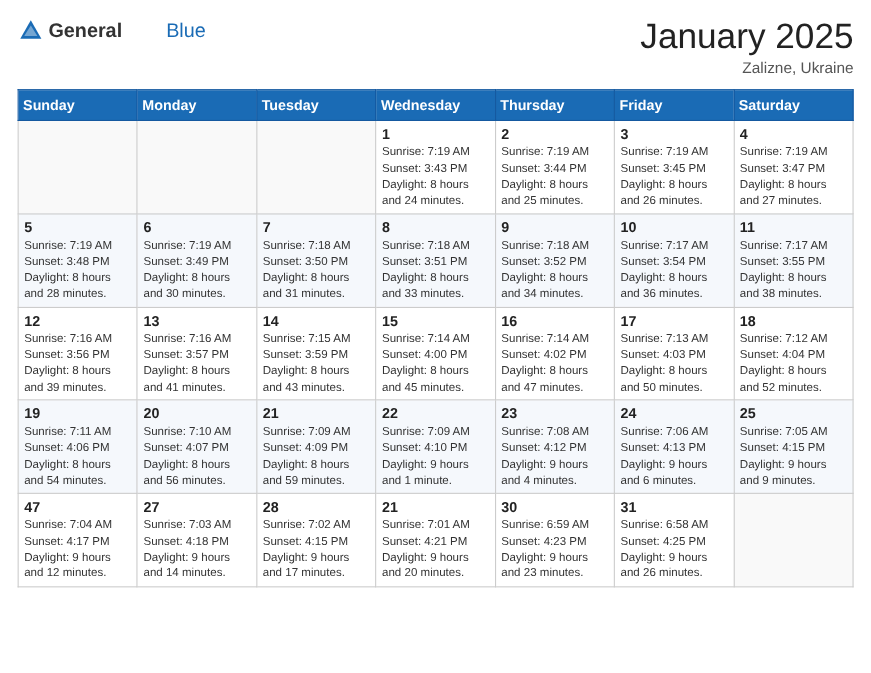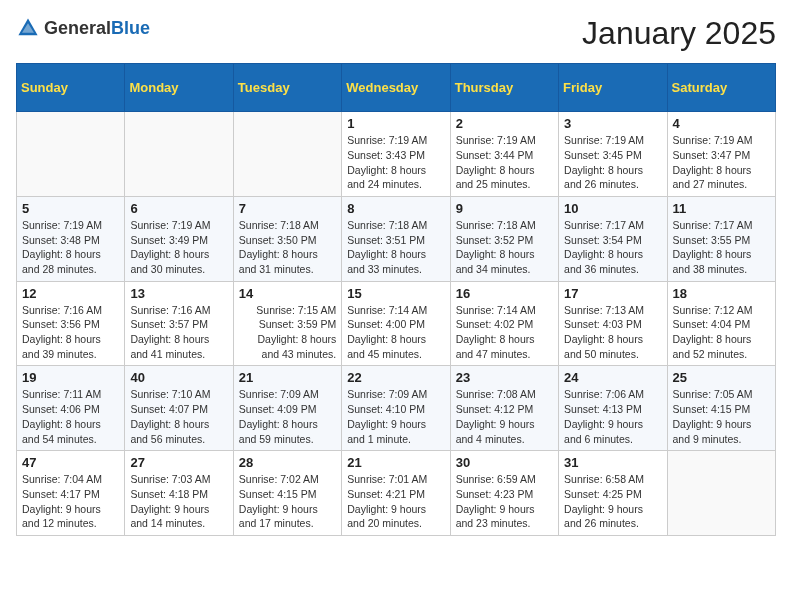--- a/index.html
+++ b/index.html
@@ -22,23 +22,24 @@
       gap: 4px;
     }
     .logo-text-general {
       font-size: 18px;
       font-weight: bold;
       color: #333;
       line-height: 1;
     }
     .logo-text-blue {
       font-size: 18px;
-      font-weight: bold;
+      font-weight: normal;
       color: #1a6bb5;
       line-height: 1;
+      padding-left: 40px;
     }
     .logo-icon {
       width: 24px;
       height: 24px;
     }
     .title-area {
       text-align: right;
     }
     .month-title {
       font-size: 32px;
@@ -52,24 +53,24 @@
       color: #555;
       margin-top: 2px;
     }
     .calendar {
       width: 100%;
       border-collapse: collapse;
       border: 1px solid #ccc;
     }
     .calendar th {
       background-color: #1a6bb5;
-      color: #fde047;
+      color: #ffffff;
       font-size: 13px;
       font-weight: bold;
-      padding: 16px 4px;
+      padding: 6px 4px;
       text-align: left;
       border: 1px solid #1559a0;
     }
     .calendar td {
       vertical-align: top;
       border: 1px solid #ccc;
       padding: 4px 5px;
       width: 108px;
       min-height: 80px;
       background: #fff;
@@ -104,20 +105,21 @@
     </svg>
     <div>
       <div style="display:flex; align-items:baseline; gap:0;">
         <span class="logo-text-general">General</span>
         <span class="logo-text-blue">Blue</span>
       </div>
     </div>
   </div>
   <div class="title-area">
     <div class="month-title">January 2025</div>
+    <div class="location">Zalizne, Ukraine</div>
   </div>
 </div>
 
 <table class="calendar">
   <thead>
     <tr>
     <th>Sunday</th>
         <th>Monday</th>
         <th>Tuesday</th>
         <th>Wednesday</th>
@@ -208,21 +210,21 @@
 Daylight: 8 hours and 39 minutes.</div>
         </td>
         <td>
           <span class="day-number">13</span>
           <div class="day-info" style="white-space: pre-line;">Sunrise: 7:16 AM
 Sunset: 3:57 PM
 Daylight: 8 hours and 41 minutes.</div>
         </td>
         <td>
           <span class="day-number">14</span>
-          <div class="day-info" style="white-space: pre-line; text-align: right;">Sunrise: 7:15 AM
+          <div class="day-info" style="white-space: pre-line;">Sunrise: 7:15 AM
 Sunset: 3:59 PM
 Daylight: 8 hours and 43 minutes.</div>
         </td>
         <td>
           <span class="day-number">15</span>
           <div class="day-info" style="white-space: pre-line;">Sunrise: 7:14 AM
 Sunset: 4:00 PM
 Daylight: 8 hours and 45 minutes.</div>
         </td>
         <td>
@@ -245,21 +247,21 @@
         </td>
       </tr>
       <tr>
         <td>
           <span class="day-number">19</span>
           <div class="day-info" style="white-space: pre-line;">Sunrise: 7:11 AM
 Sunset: 4:06 PM
 Daylight: 8 hours and 54 minutes.</div>
         </td>
         <td>
-          <span class="day-number">40</span>
+          <span class="day-number">20</span>
           <div class="day-info" style="white-space: pre-line;">Sunrise: 7:10 AM
 Sunset: 4:07 PM
 Daylight: 8 hours and 56 minutes.</div>
         </td>
         <td>
           <span class="day-number">21</span>
           <div class="day-info" style="white-space: pre-line;">Sunrise: 7:09 AM
 Sunset: 4:09 PM
 Daylight: 8 hours and 59 minutes.</div>
         </td>

